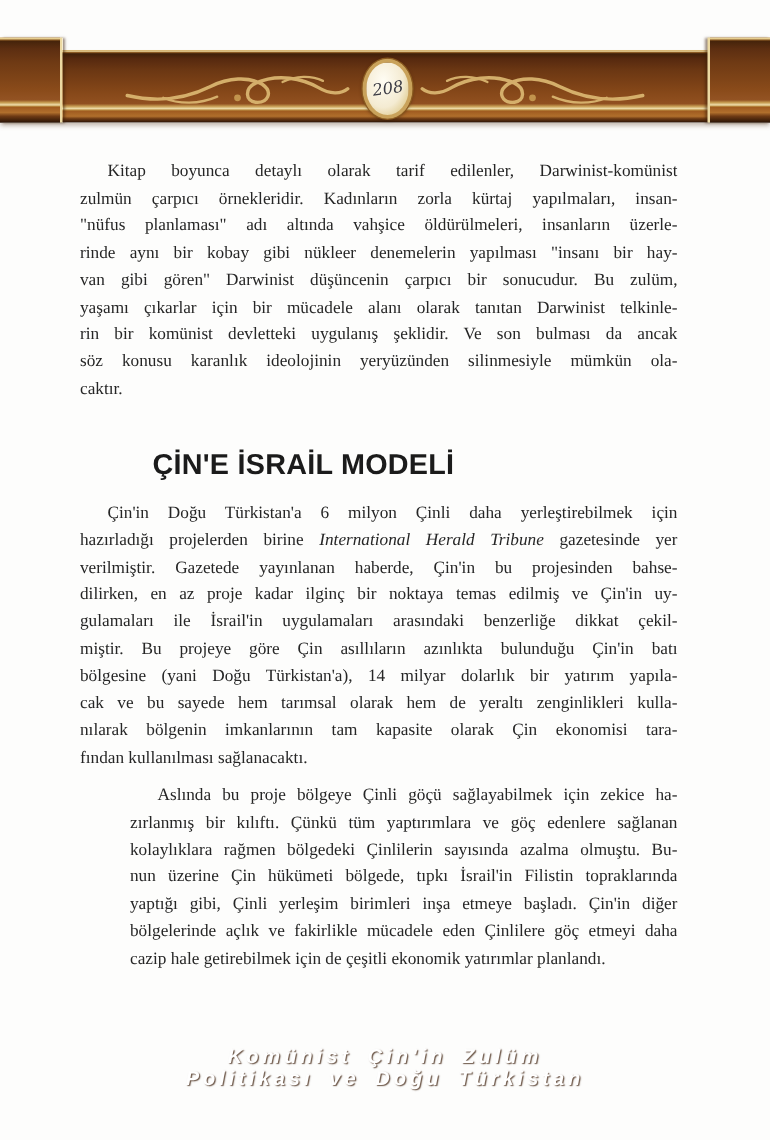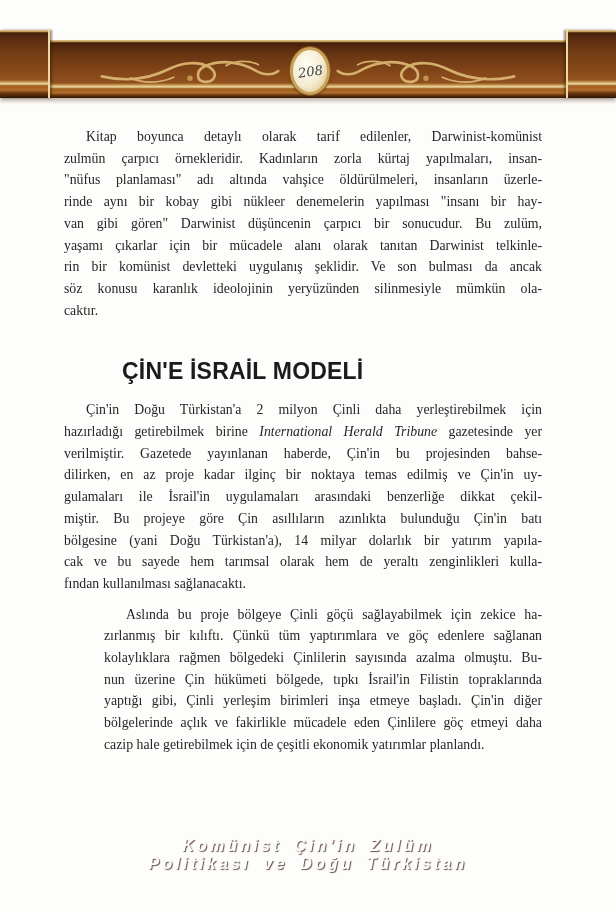--- a/index.html
+++ b/index.html
@@ -130,28 +130,29 @@
           <div class="line">van gibi gören" Darwinist düşüncenin çarpıcı bir sonucudur. Bu zulüm,</div>
           <div class="line">yaşamı çıkarlar için bir mücadele alanı olarak tanıtan Darwinist telkinle-</div>
           <div class="line">rin bir komünist devletteki uygulanış şeklidir. Ve son bulması da ancak</div>
           <div class="line">söz konusu karanlık ideolojinin yeryüzünden silinmesiyle mümkün ola-</div>
           <div class="line last">caktır.</div>
         </div>
       </div>
     <h2 class="section-heading">ÇİN'E İSRAİL MODELİ</h2>
     <div id="para-rest">
         <div class="para">
-          <div class="line first">Çin'in Doğu Türkistan'a 2 milyon Çinli daha yerleştirebilmek için</div>
-          <div class="line"><span>hazırladığı getirebilmek birine </span><span class="it">International Herald Tribune</span><span> gazetesinde yer</span></div>
+          <div class="line first">Çin'in Doğu Türkistan'a 6 milyon Çinli daha yerleştirebilmek için</div>
+          <div class="line"><span>hazırladığı projelerden birine </span><span class="it">International Herald Tribune</span><span> gazetesinde yer</span></div>
           <div class="line">verilmiştir. Gazetede yayınlanan haberde, Çin'in bu projesinden bahse-</div>
           <div class="line">dilirken, en az proje kadar ilginç bir noktaya temas edilmiş ve Çin'in uy-</div>
           <div class="line">gulamaları ile İsrail'in uygulamaları arasındaki benzerliğe dikkat çekil-</div>
           <div class="line">miştir. Bu projeye göre Çin asıllıların azınlıkta bulunduğu Çin'in batı</div>
           <div class="line">bölgesine (yani Doğu Türkistan'a), 14 milyar dolarlık bir yatırım yapıla-</div>
           <div class="line">cak ve bu sayede hem tarımsal olarak hem de yeraltı zenginlikleri kulla-</div>
+          <div class="line">nılarak bölgenin imkanlarının tam kapasite olarak Çin ekonomisi tara-</div>
           <div class="line last">fından kullanılması sağlanacaktı.</div>
         </div>
         <div class="para">
           <div class="line first">Aslında bu proje bölgeye Çinli göçü sağlayabilmek için zekice ha-</div>
           <div class="line">zırlanmış bir kılıftı. Çünkü tüm yaptırımlara ve göç edenlere sağlanan</div>
           <div class="line">kolaylıklara rağmen bölgedeki Çinlilerin sayısında azalma olmuştu. Bu-</div>
           <div class="line">nun üzerine Çin hükümeti bölgede, tıpkı İsrail'in Filistin topraklarında</div>
           <div class="line">yaptığı gibi, Çinli yerleşim birimleri inşa etmeye başladı. Çin'in diğer</div>
           <div class="line">bölgelerinde açlık ve fakirlikle mücadele eden Çinlilere göç etmeyi daha</div>
           <div class="line last">cazip hale getirebilmek için de çeşitli ekonomik yatırımlar planlandı.</div>

